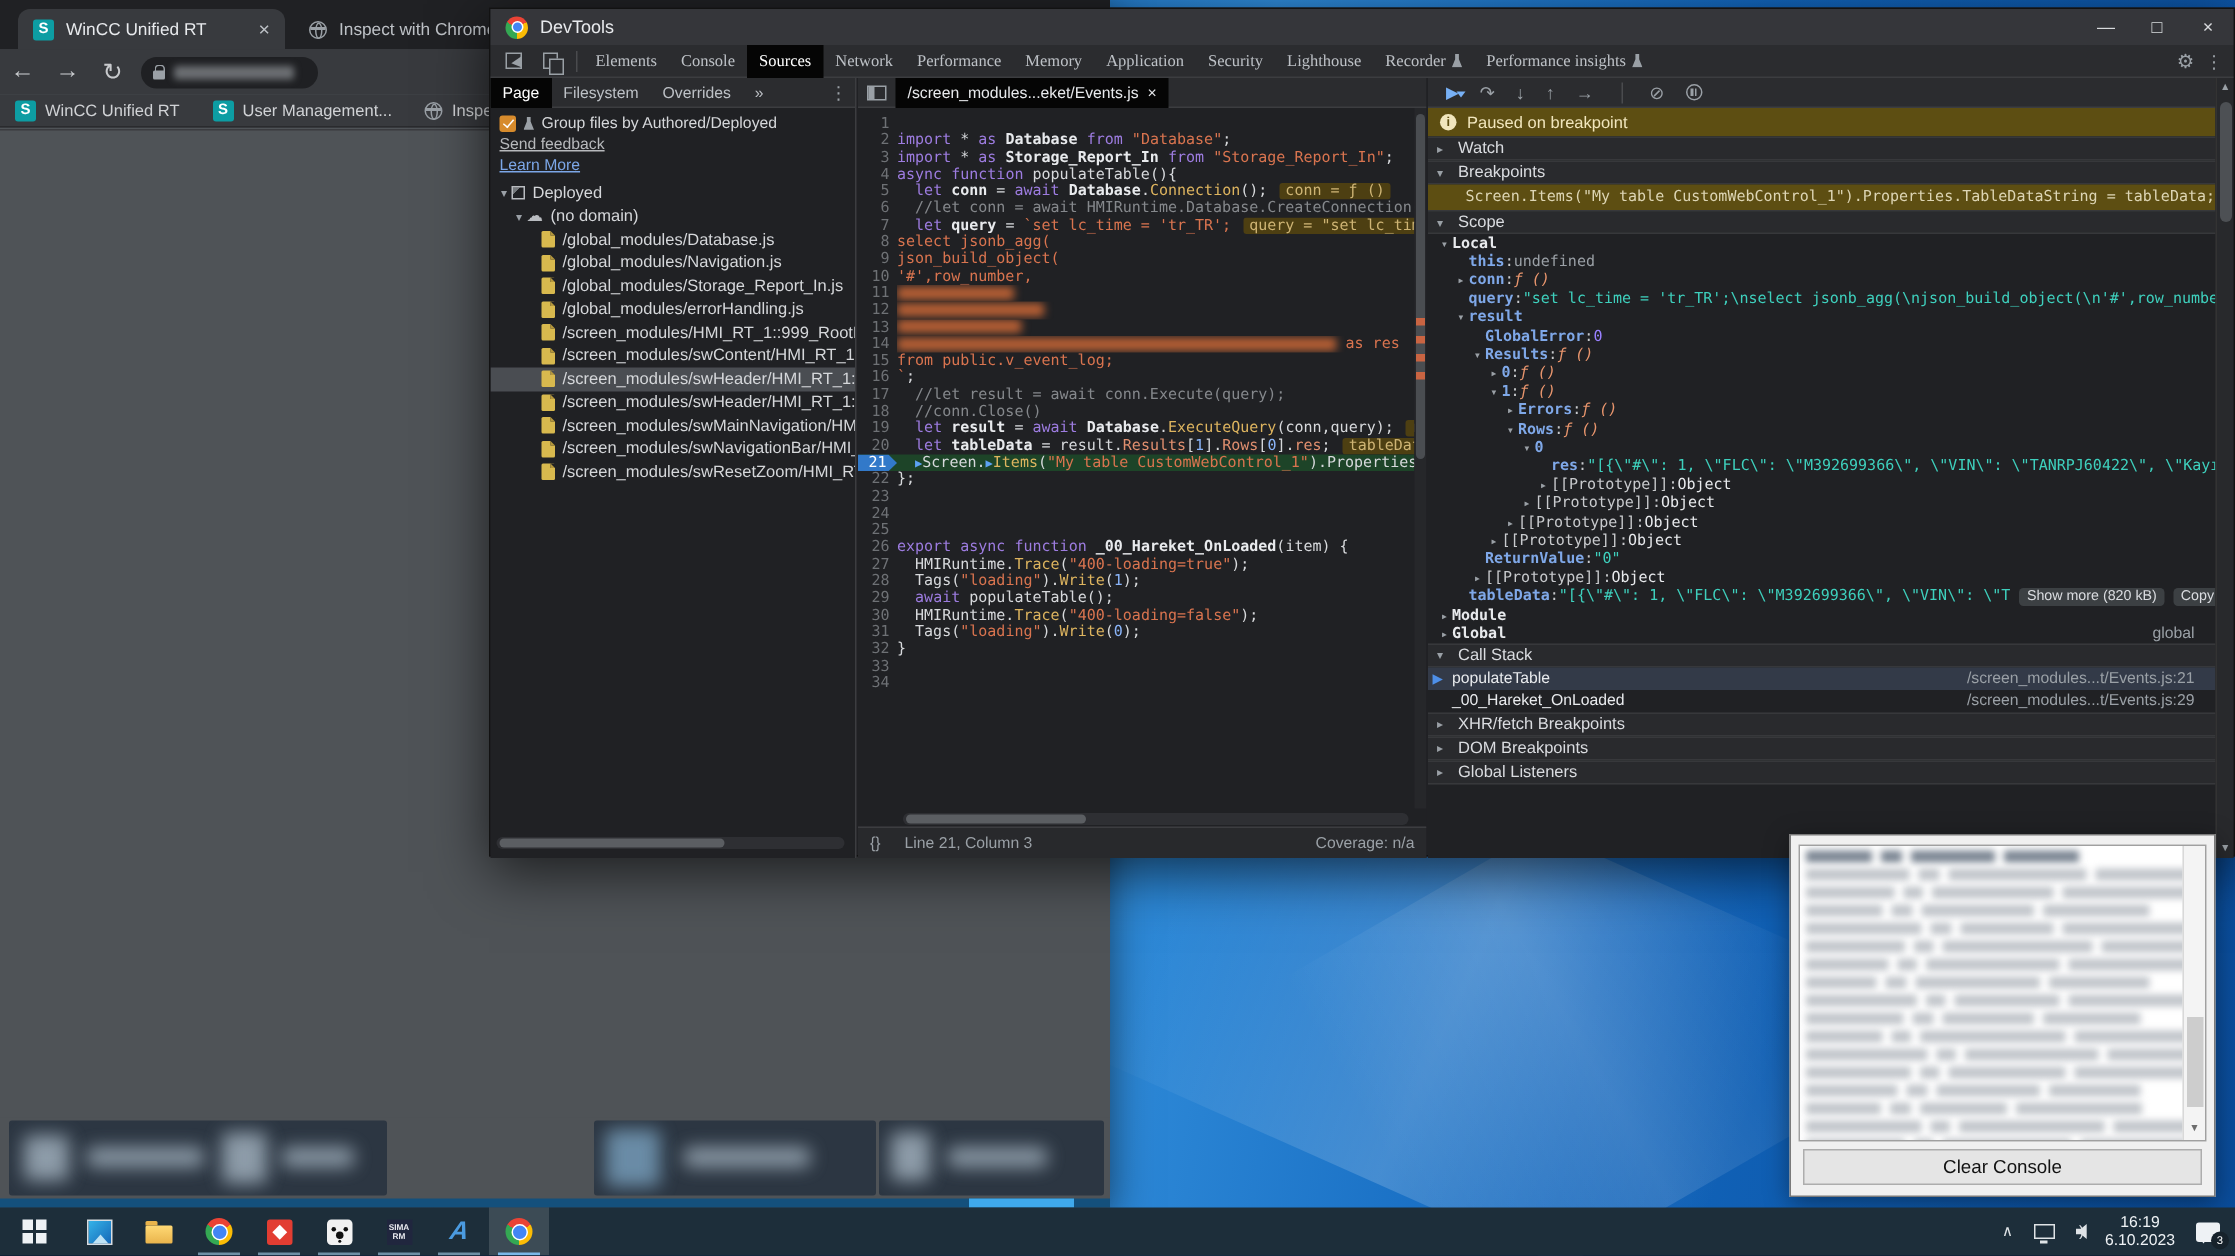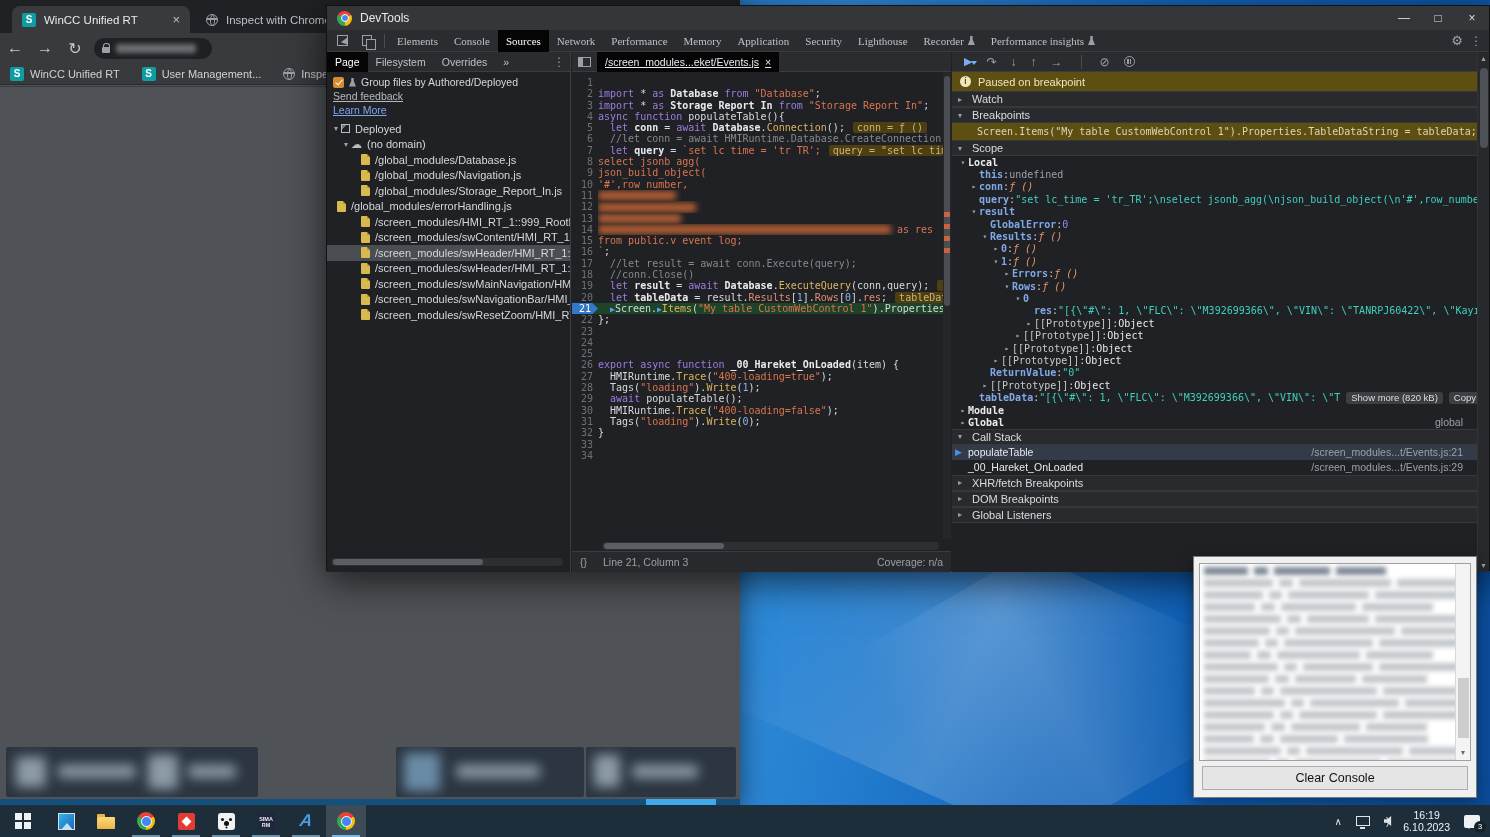--- a/index.html
+++ b/index.html
@@ -80,21 +80,21 @@
   .ficon::after{content:'';position:absolute;right:0;top:0;width:0;height:0;border-top:3.5px solid #202124;border-left:3.5px solid #b5983c;}
   .trow.sel .ficon::after{border-top-color:#4a4d52;}
   .hscroll{position:absolute;left:4px;bottom:6px;width:232px;height:8px;background:#2e2f33;border-radius:4px;}
   .hthumb{position:absolute;left:2px;top:1px;width:150px;height:6px;background:#5b5e62;border-radius:3px;}
 
   
   .pane-editor{position:absolute;left:245px;top:0;width:379px;height:100%;background:#202124;overflow:hidden;}
   .edtabs{height:20px;background:#2b2c2f;border-bottom:1px solid #3c3d40;display:flex;align-items:center;}
   .icon-panel{width:13px;height:10px;border:1.5px solid #9aa0a6;margin:0 6px;position:relative;}
   .icon-panel::after{content:'';position:absolute;left:0;top:0;width:4px;height:100%;background:#9aa0a6;}
-  .ftab{background:#050505;color:#e8eaed;height:20px;display:flex;align-items:center;gap:6px;padding:0 8px;font-size:10.5px;white-space:nowrap;text-decoration:underline;}
+  .ftab{background:#050505;color:#e8eaed;height:20px;display:flex;align-items:center;gap:6px;padding:0 8px;font-size:10.5px;white-space:nowrap;}
   .code{position:absolute;left:0;top:20px;right:8px;bottom:33px;overflow:hidden;font-family:"DejaVu Sans Mono",monospace;font-size:10px;padding-top:5px;}
   .cline{height:11.3px;line-height:11.3px;display:flex;white-space:pre;}
   .gut{width:26px;flex:0 0 auto;text-align:right;padding-right:5px;color:#6e7175;}
   .ctext{flex:1;overflow:hidden;}
   .cline.cur{background:#1d4428;}
   .cline.cur .gut{background:#3279c9;color:#fff;clip-path:polygon(0 0,78% 0,100% 50%,78% 100%,0 100%);padding-right:7px;}
   .kw{color:#9d7ce0;} .pl{color:#d7d9dc;} .str{color:#d9744f;} .fn{color:#ddb45f;}
   .num{color:#8ab4f8;} .cmt{color:#85888c;} .bd{color:#e8eaed;font-weight:bold;} .prop{color:#e08f6f;}
   .mk{color:#5ca2f2;font-size:8px;}
   .hint{background:#4d3f12;color:#ceb474;border-radius:2px;padding:0 4px;margin-left:8px;}
@@ -346,21 +346,21 @@
             <div class="trow" style="padding-left: 24px;">
               <span class="tarrow"></span>
               <span class="ficon"></span>
               <span>/global_modules/Navigation.js</span>
             </div>
             <div class="trow" style="padding-left: 24px;">
               <span class="tarrow"></span>
               <span class="ficon"></span>
               <span>/global_modules/Storage_Report_In.js</span>
             </div>
-            <div class="trow" style="">
+            <div class="trow" style="padding-left: 24px;">
               <span class="tarrow"></span>
               <span class="ficon"></span>
               <span>/global_modules/errorHandling.js</span>
             </div>
             <div class="trow" style="padding-left: 24px;">
               <span class="tarrow"></span>
               <span class="ficon"></span>
               <span>/screen_modules/HMI_RT_1::999_RootBase/Eve</span>
             </div>
             <div class="trow" style="padding-left: 24px;">

